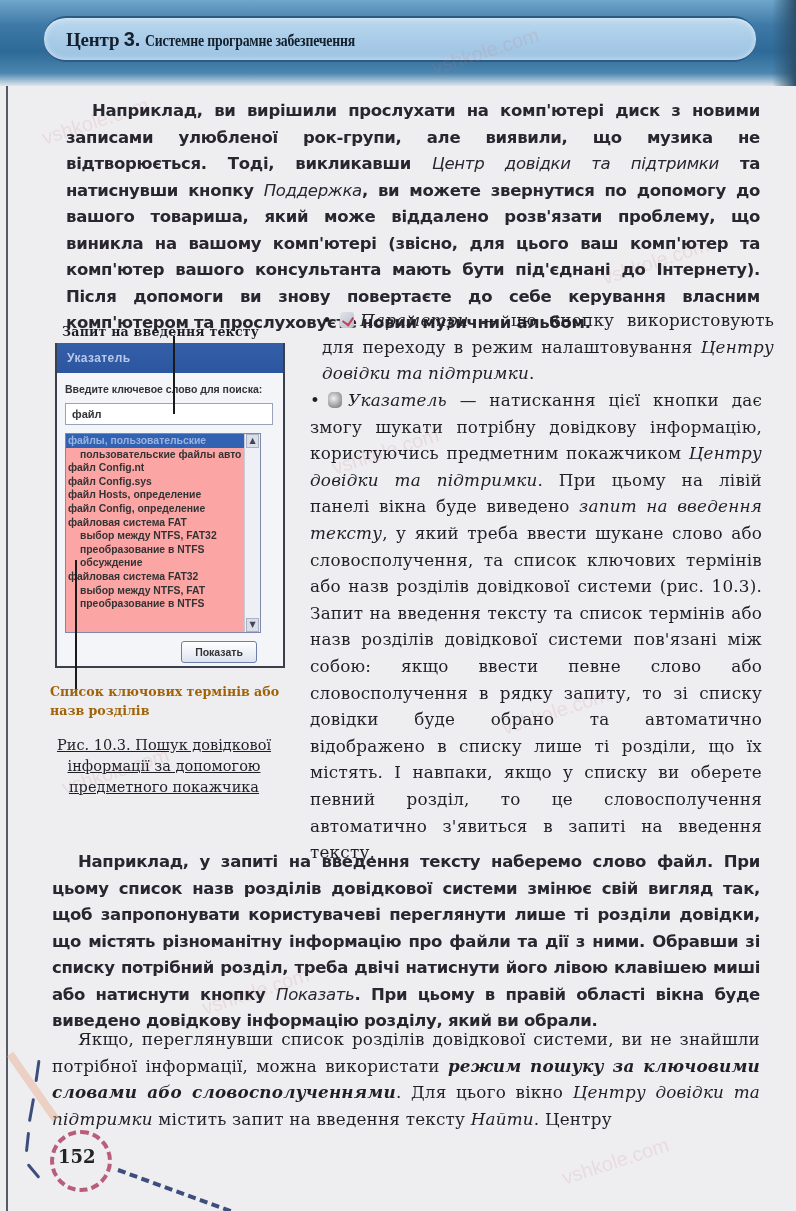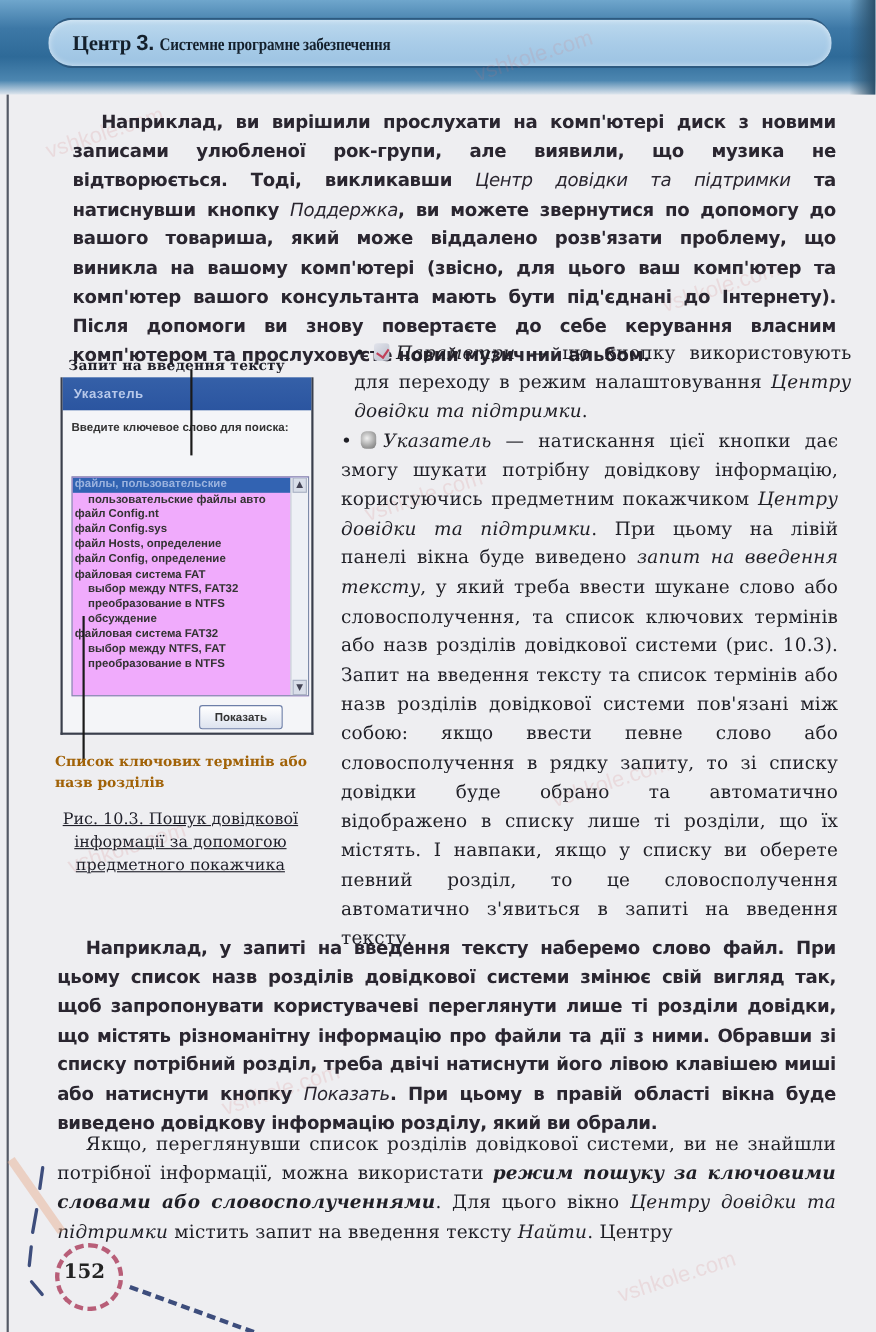--- a/index.html
+++ b/index.html
@@ -82,22 +82,22 @@
       padding: 8px 10px; letter-spacing: 0.4px;
     }
     .fig-prompt {
       margin: 10px 0 0 8px; font-family: "Liberation Sans", sans-serif; font-size: 10.5px; font-weight: bold; color: #333;
     }
     .fig-input {
       margin: 8px 0 0 8px; width: 208px; height: 22px; border: 1px solid #9aa4b8; background: #fff;
       font-family: "Liberation Sans", sans-serif; font-size: 11px; font-weight: bold; padding: 4px 6px; color: #333;
     }
     .fig-list {
-      position: absolute; left: 8px; top: 90px; width: 216px; height: 200px;
-      border: 1px solid #7d8ba8; background: #f0abfc; overflow: hidden;
+      position: absolute; left: 8px; top: 90px; width: 196px; height: 200px;
+      border: 1px solid #7d8ba8; background: #fca5a5; overflow: hidden;
     }
     .fig-list-item {
       font-family: "Liberation Sans", sans-serif; font-size: 10.4px; font-weight: bold; line-height: 13.6px;
       color: #333; white-space: nowrap; padding-left: 2px;
     }
     .fig-list-item.selected { background: #3263b2; color: #9bb3df; }
     .fig-list-item.sub { padding-left: 14px; }
     .fig-scroll {
       position: absolute; right: 0; top: 0; width: 16px; height: 198px; background: #eef0f5; border-left: 1px solid #c6cbd6;
     }
@@ -183,20 +183,21 @@
 <div class="watermark" style="left:560px;top:1150px">vshkole.com</div>
 
 <div class="p-sans" style="left:66px; top:98px; width:694px;">
   <span class="indent"></span><span>Наприклад, ви вирішили прослухати на комп'ютері диск з новими записами улюбленої рок-групи, але виявили, що музика не відтворюється. Тоді, викликавши </span><i>Центр довідки та підтримки</i><span> та натиснувши кнопку </span><i>Поддержка</i><span>, ви можете звернутися по допомогу до вашого товариша, який може віддалено розв'язати проблему, що виникла на вашому комп'ютері (звісно, для цього ваш комп'ютер та комп'ютер вашого консультанта мають бути під'єднані до Інтернету). Після допомоги ви знову повертаєте до себе керування власним комп'ютером та прослуховуєте новий музичний альбом.</span>
 </div>
 
 <div class="fig-label-top">Запит на введення тексту</div>
 <div class="fig-window">
   <div class="fig-titlebar">Указатель</div>
   <div class="fig-prompt">Введите ключевое слово для поиска:</div>
+  <div class="fig-input">файл</div>
   <div class="fig-list">
     <div class="fig-list-item selected">файлы, пользовательские</div>
     <div class="fig-list-item sub">пользовательские файлы авто</div>
     <div class="fig-list-item">файл Config.nt</div>
     <div class="fig-list-item">файл Config.sys</div>
     <div class="fig-list-item">файл Hosts, определение</div>
     <div class="fig-list-item">файл Config, определение</div>
     <div class="fig-list-item">файловая система FAT</div>
     <div class="fig-list-item sub">выбор между NTFS, FAT32</div>
     <div class="fig-list-item sub">преобразование в NTFS</div>

